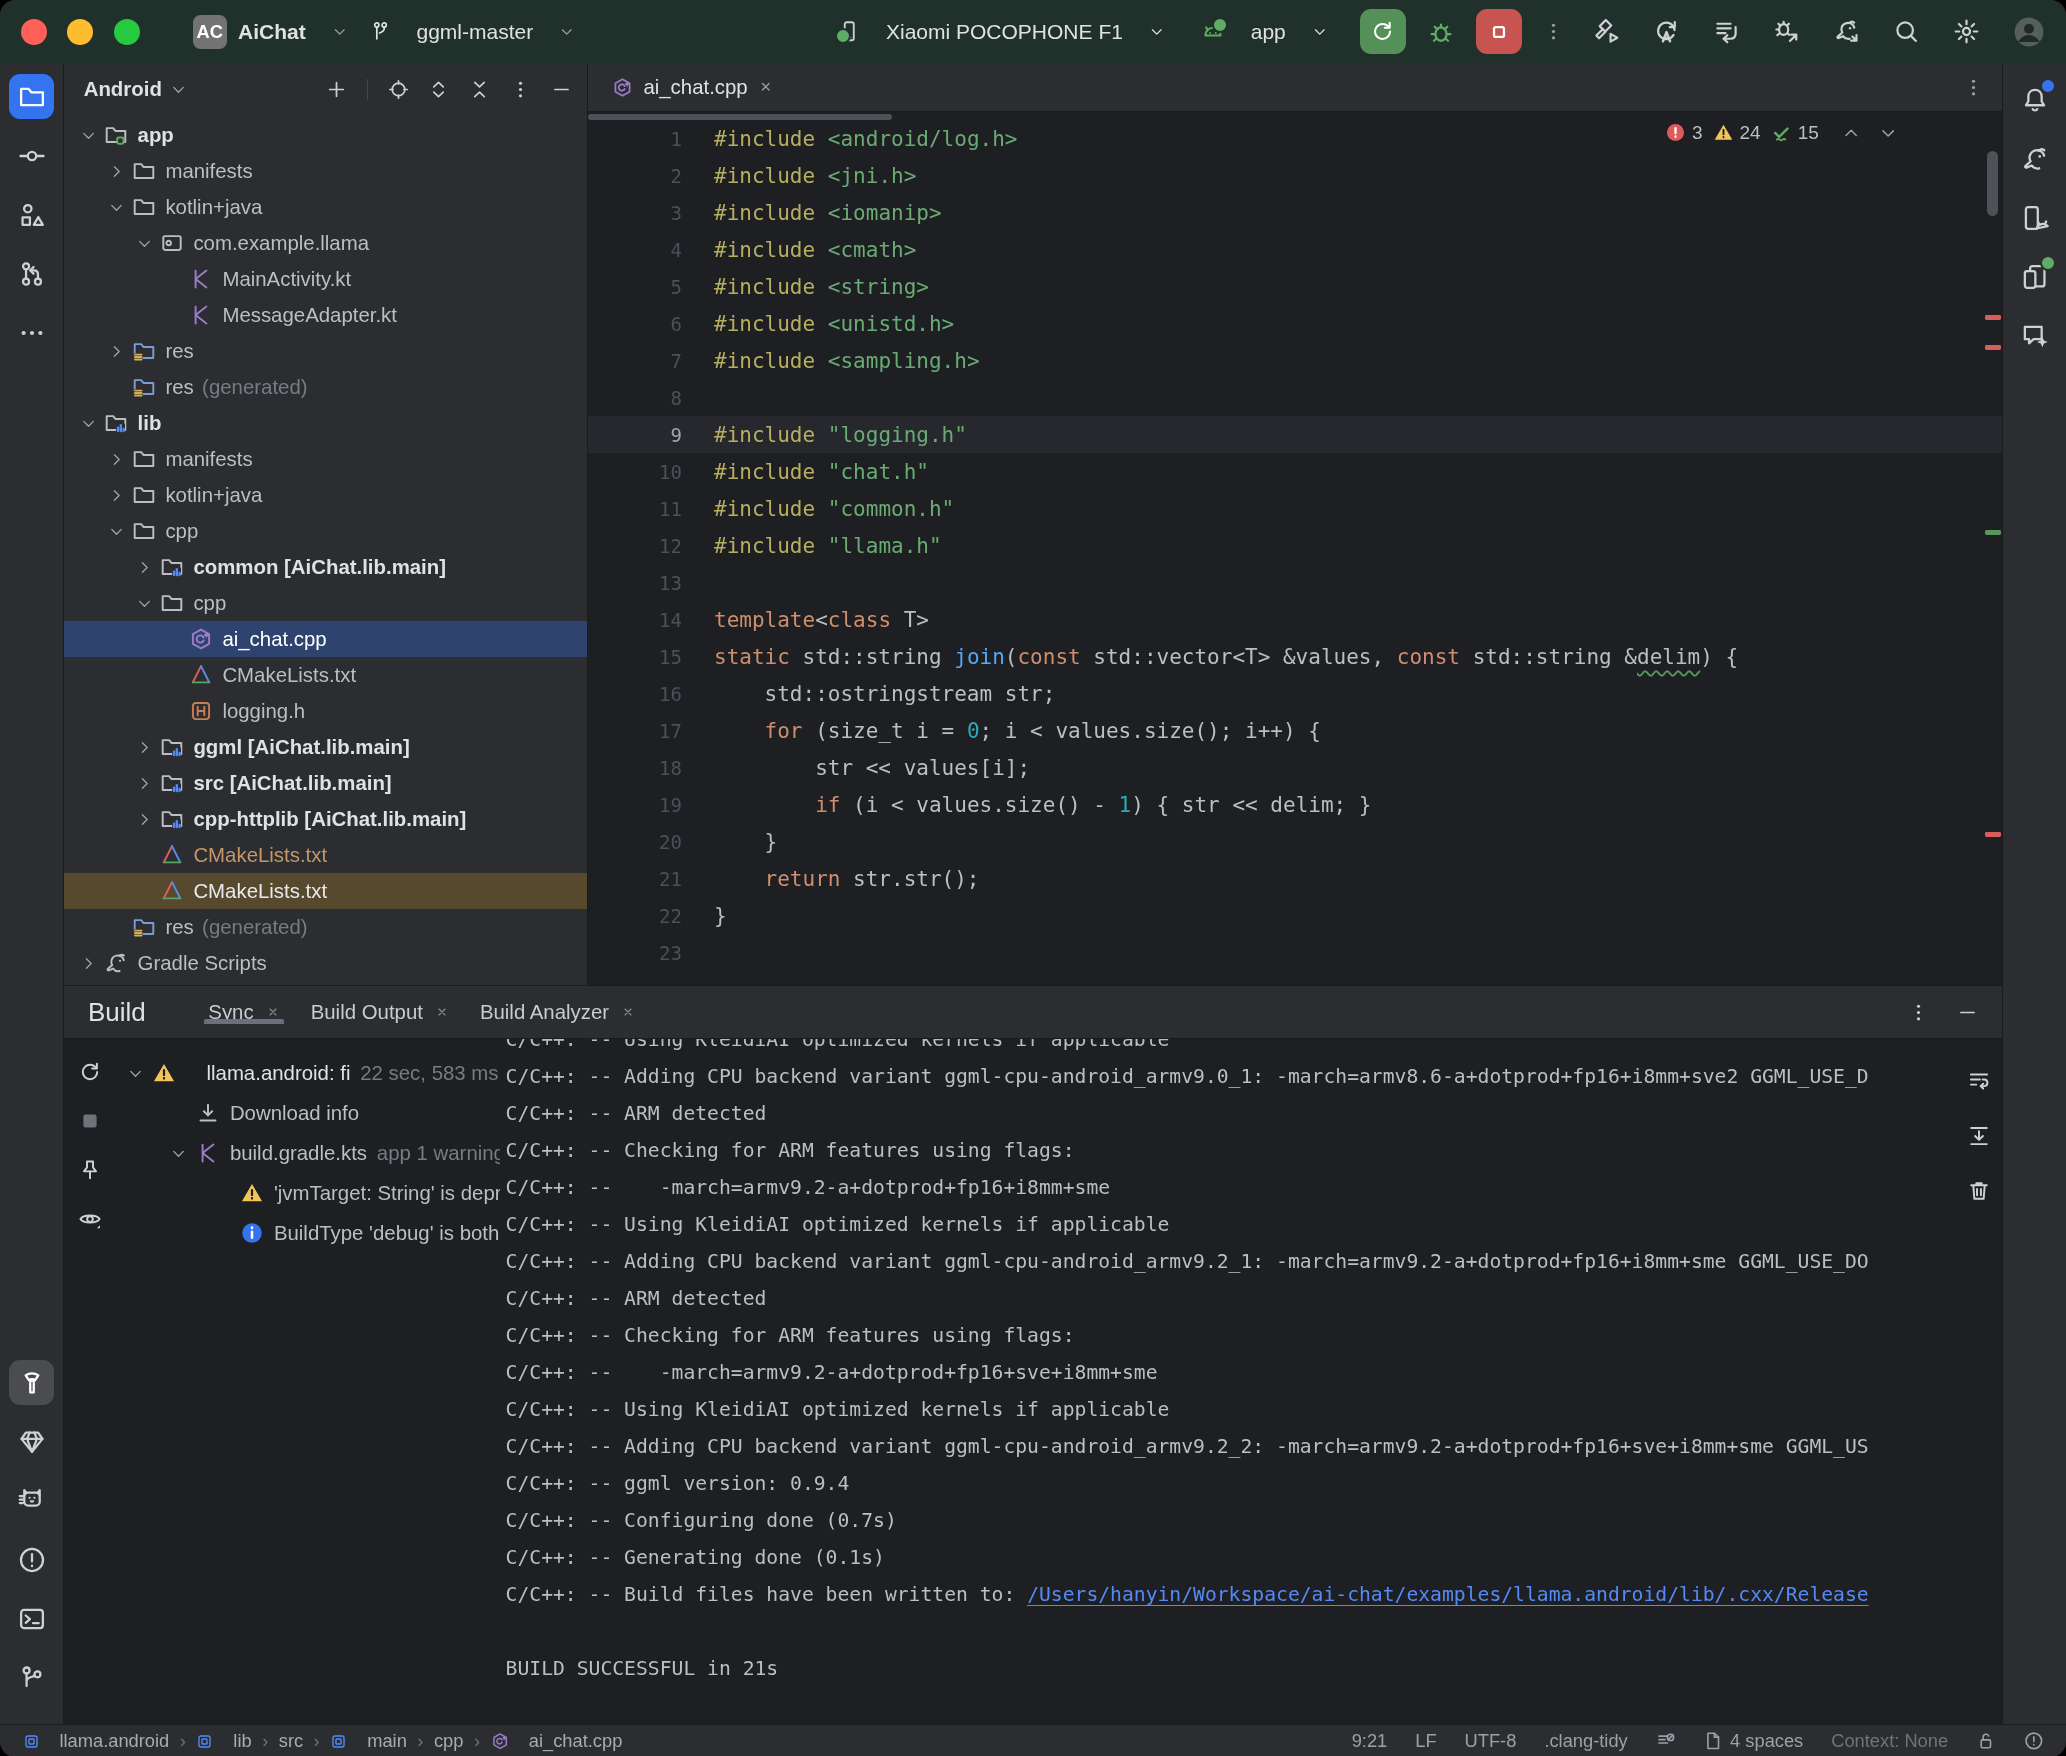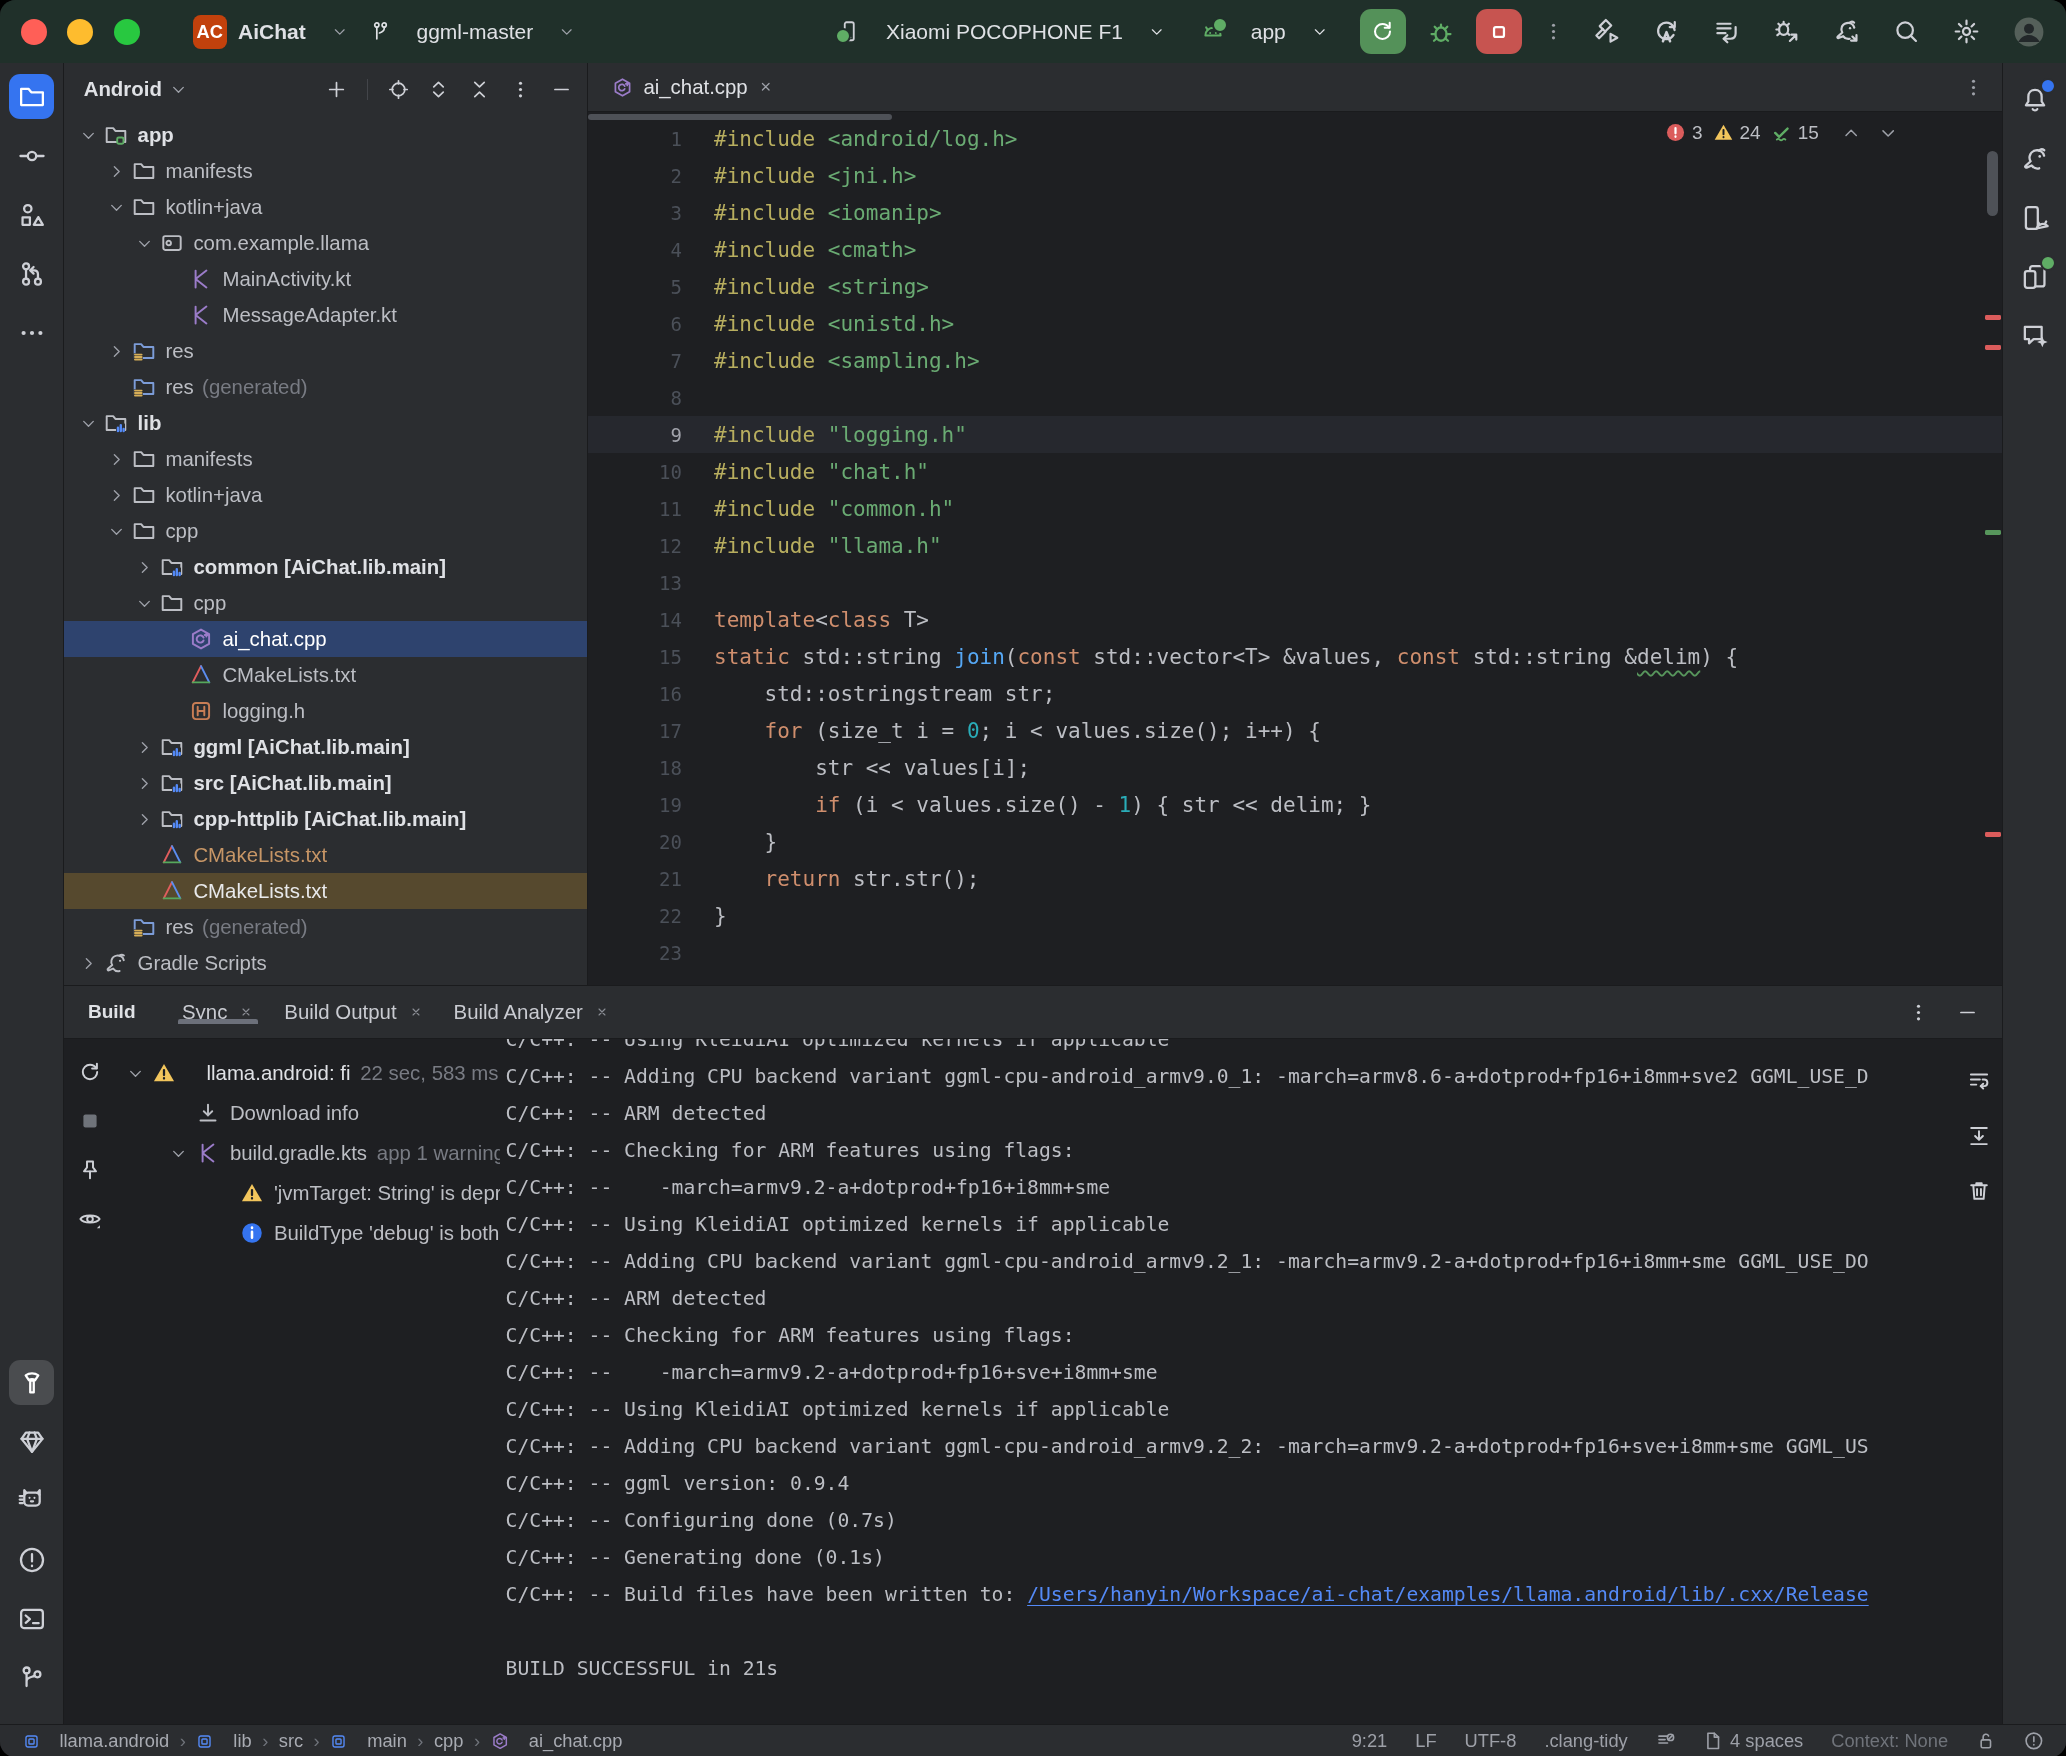--- a/index.html
+++ b/index.html
@@ -3,21 +3,21 @@
 <meta charset="utf-8">
 <style>
   html,body{margin:0;padding:0;}
   body{width:2066px;height:1757px;background:#000;font-family:"Liberation Sans","DejaVu Sans",sans-serif;color:#bcbec4;position:relative;overflow:hidden;}
   .window{position:absolute;inset:0;border-radius:15.5px;overflow:hidden;background:#1e1f22;display:flex;flex-direction:column;}
   
   .titlebar{height:63px;flex:none;background:var(--titlebar-bg);display:flex;align-items:center;padding:0 21px;}
   .traffic{display:flex;gap:20.4px;margin-right:53px;}
   .tl{width:26px;height:26px;border-radius:50%;}
   .tl.r{background:#ff5f57}.tl.y{background:#febc2e}.tl.g{background:#28c840}
-  .badge{width:34px;height:34px;border-radius:7.7px;background:#c2410c;color:#fff;font-weight:700;font-size:18.3px;display:flex;align-items:center;justify-content:center;flex:none;}
+  .badge{width:34px;height:34px;border-radius:7.7px;background:#737373;color:#fff;font-weight:700;font-size:18.3px;display:flex;align-items:center;justify-content:center;flex:none;}
   .tb-item{display:flex;align-items:center;gap:26px;font-size:21px;color:#dfe1e5;padding:0 11.2px;height:42px;border-radius:8.4px;}
   .tb-item .name{font-weight:600;}
   .chev-s{color:#9da0a8;}
   .tb-run{margin-left:auto;display:flex;align-items:center;gap:21px;}
   .iconbtn{display:flex;align-items:center;justify-content:center;color:#ced0d6;position:relative;}
   .btn-sq{width:46px;height:45px;border-radius:11.2px;display:flex;align-items:center;justify-content:center;color:#fff;}
   .btn-green{background:#549159}.btn-red{background:#c75450}
   .tb-actions{display:flex;align-items:center;gap:33px;margin-left:29.5px;color:#ced0d6;}
   .dot{position:absolute;border-radius:50%;width:12px;height:12px;border:2.1px solid var(--titlebar-bg);}
   .dot.green{background:#5fad65}.dot.blue{background:#3574f0}
@@ -66,21 +66,21 @@
   .code-line.current .gut{color:#a1a3ab;}
   .ct{white-space:pre;}
   .d{color:#b8ae5f}.s{color:#6aab73}.k{color:#cf8e6d}.f{color:#56a8f5}.n{color:#2aacb8}.p{color:#bcbec4}
   .sq{text-decoration:underline;text-decoration-style:wavy;text-decoration-color:#57965c;text-decoration-thickness:1.8px;text-underline-offset:5.6px;}
   .inspections{position:absolute;top:9.8px;right:105px;display:flex;align-items:center;gap:10.5px;font-size:19px;color:#bcbec4;}
   .insp-g{display:flex;align-items:center;gap:5.6px;}
   .insp-chev{display:flex;gap:18.3px;margin-left:12.7px;color:#9da0a8;}
   
   .build{height:738px;flex:none;border-top:1.4px solid #1a1b1d;background:#1e1f22;display:flex;flex-direction:column;}
   .b-tabs{height:52px;flex:none;background:#2b2d30;display:flex;align-items:center;padding:0 24px;border-bottom:0.7px solid #1a1b1d;}
-  .b-title{font-size:19px;font-weight:700;color:#dfe1e5;margin-right:31px;}
+  .b-title{font-size:26px;font-weight:400;color:#dfe1e5;margin-right:47px;}
   .b-tab{display:flex;align-items:center;gap:12px;font-size:20.4px;color:#c9cbd1;height:100%;padding:0 15.5px;position:relative;}
   .b-tab .x{color:#8a8d94;}
   .b-tab.active::after{content:"";position:absolute;left:11.2px;right:11.2px;bottom:0;height:4.2px;background:#6c707a;border-radius:2.1px 2.1px 0 0;}
   .b-tabs-right{margin-left:auto;display:flex;align-items:center;gap:28px;color:#9da0a8;}
   .b-body{flex:1;display:flex;min-height:0;position:relative;}
   .b-tools{width:51px;flex:none;display:flex;flex-direction:column;align-items:center;gap:25px;padding-top:21px;color:#9da0a8;}
   .b-tree{width:385px;flex:none;padding-top:14px;overflow:hidden;}
   .bt-row{height:40px;display:flex;align-items:center;font-size:20.4px;white-space:nowrap;overflow:hidden;color:#bcbec4;}
   .bt-row .cbox{width:29.5px;flex:none;display:flex;justify-content:center;color:#9da0a8;}
   .bt-row .tico{width:28px;flex:none;display:flex;justify-content:center;margin-right:8.4px;}

